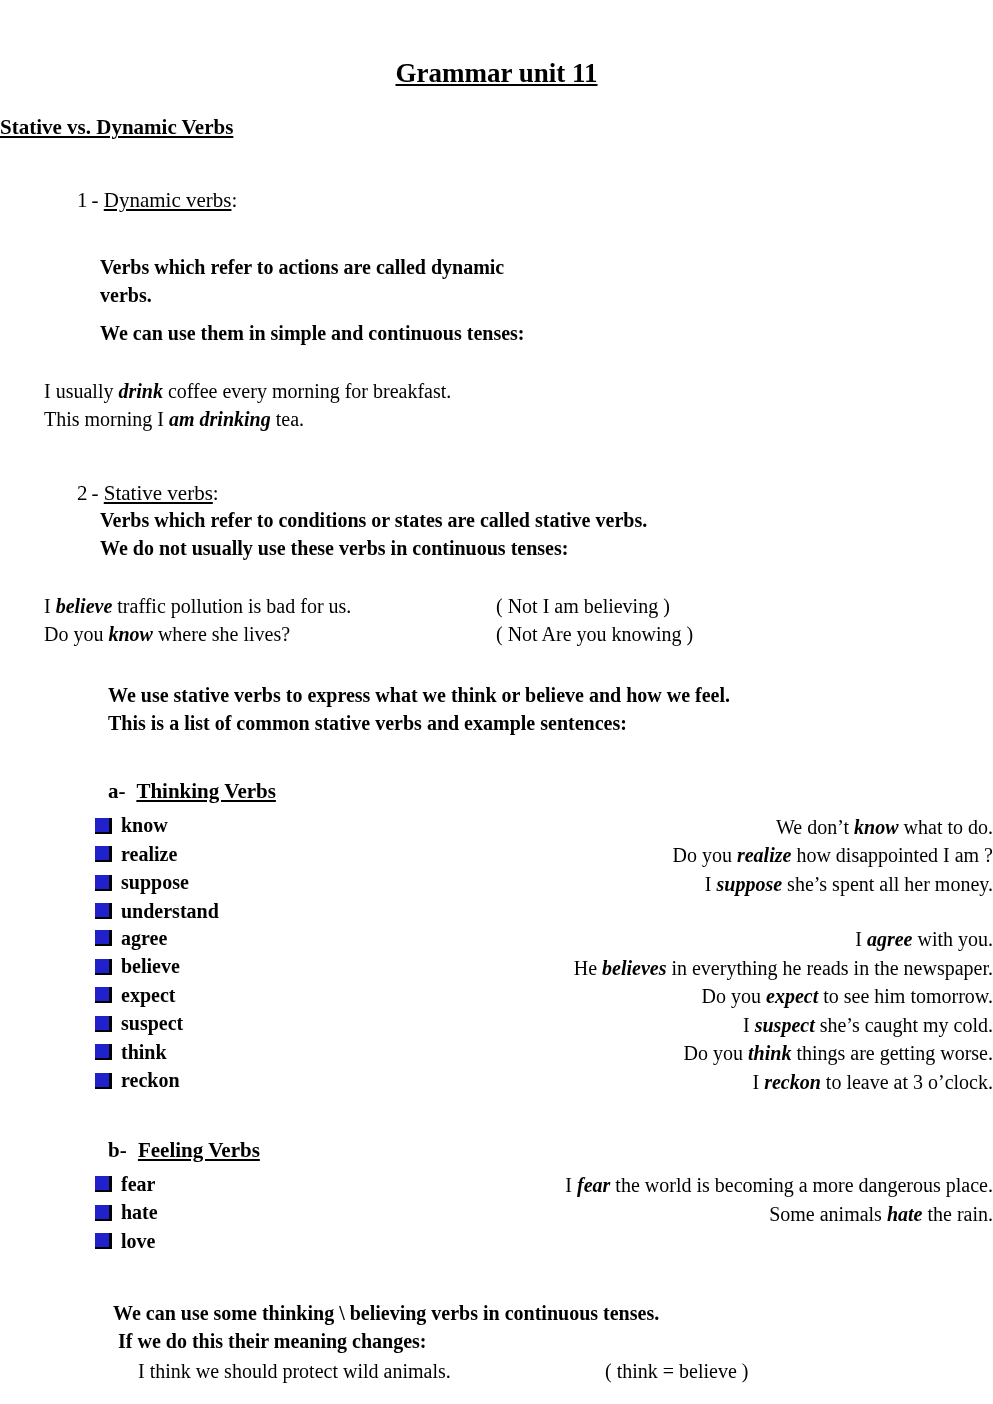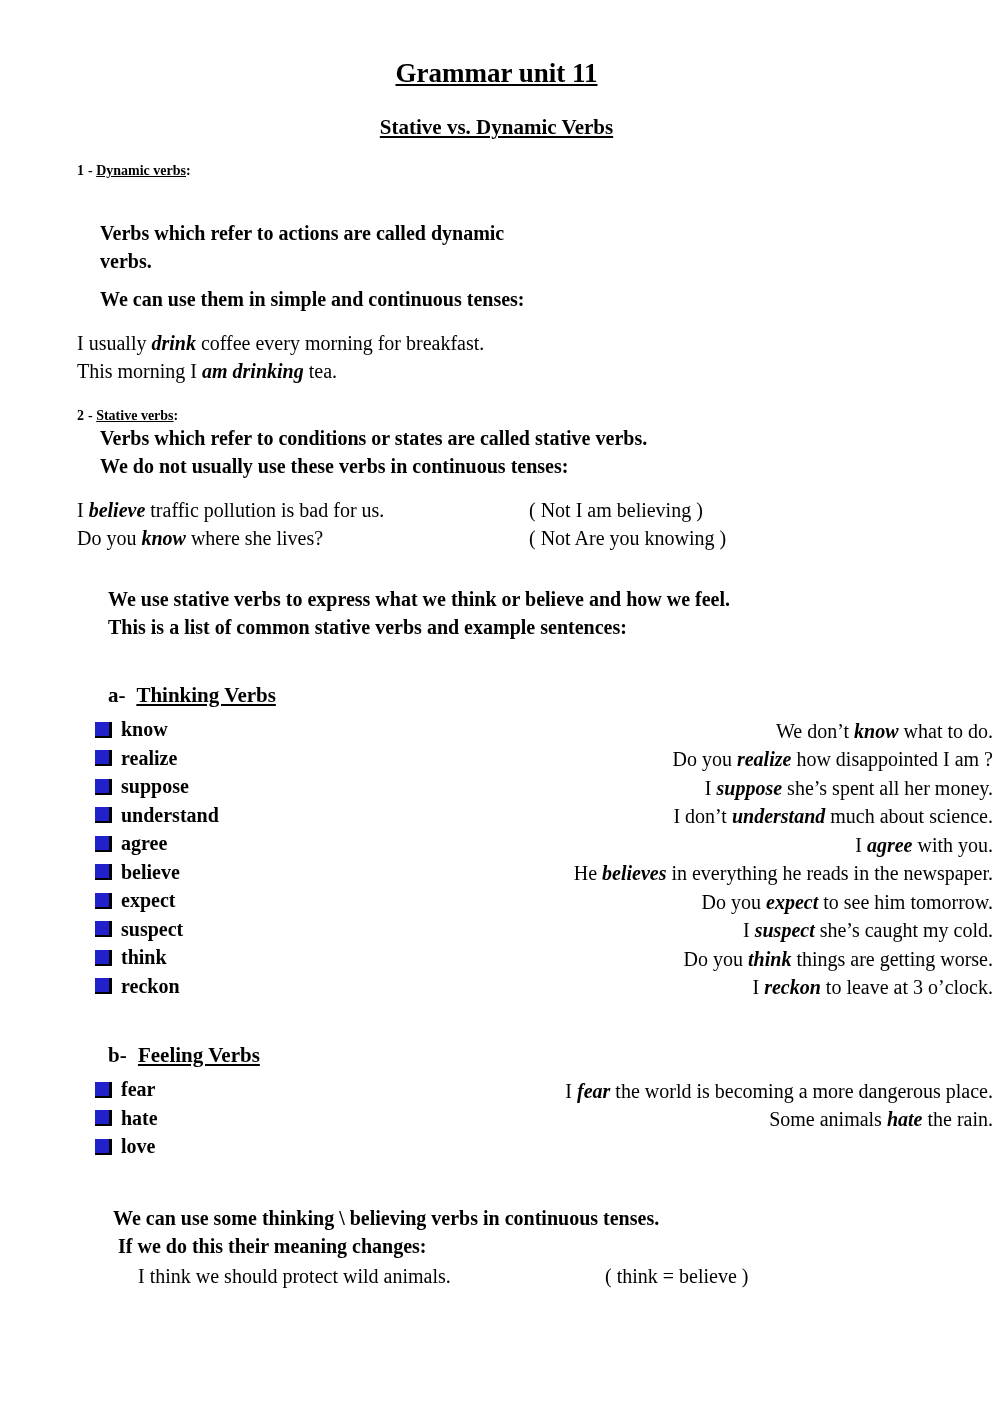--- a/index.html
+++ b/index.html
@@ -14,50 +14,50 @@
   }
   .page { width: 993px; height: 1308px; padding-top: 58px; }
 
   .doc-title {
     text-align: center;
     font-weight: bold;
     font-size: 27px;
     text-decoration: underline;
   }
   .doc-subtitle {
-    text-align: center;
+    text-align: left;
     font-weight: bold;
     font-size: 21px;
     text-decoration: underline;
     margin-top: 26px;
   }
 
   .section-heading {
-    font-weight: bold;
-    font-size: 14px;
+    font-weight: normal;
+    font-size: 21px;
     padding-left: 77px;
-    margin-top: 23px;
+    margin-top: 48px;
   }
   .section-heading .num { margin-right: 4px; }
   .underlined { text-decoration: underline; }
 
   .bold-block {
     font-weight: bold;
     font-size: 20px;
     padding-left: 100px;
     line-height: 28px;
   }
   .mt-40 { margin-top: 40px; }
   .mt-45 { margin-top: 33px; }
   .mt-10 { margin-top: 10px; }
 
   .example-block {
-    padding-left: 77px;
-    line-height: 28px;
-    margin-top: 16px;
+    padding-left: 44px;
+    line-height: 28px;
+    margin-top: 30px;
   }
   .bi { font-weight: bold; font-style: italic; }
   .sentence, .note { white-space: pre-wrap; }
 
   .two-col { display: flex; gap: 44px; }
   .two-col .sent-col { width: 408px; }
 
   .sub-heading {
     font-weight: bold;
     font-size: 21px;
@@ -182,21 +182,20 @@
           <span class="bullet"></span>
           <span>suppose</span>
         </div>
       <div class="verb-example"><span class="sentence">I </span><span class="bi">suppose</span><span class="sentence"> she’s spent all her money.</span></div>
     </div>
     <div class="verb-row">
       <div class="verb-col">
           <span class="bullet"></span>
           <span>understand</span>
         </div>
-      <div class="verb-example"><span class="sentence">I don’t </span><span class="bi">understand</span><span class="sentence"> much about science.</span></div>
     </div>
     <div class="verb-row">
       <div class="verb-col">
           <span class="bullet"></span>
           <span>agree</span>
         </div>
       <div class="verb-example"><span class="sentence">I </span><span class="bi">agree</span><span class="sentence"> with you.</span></div>
     </div>
     <div class="verb-row">
       <div class="verb-col">

